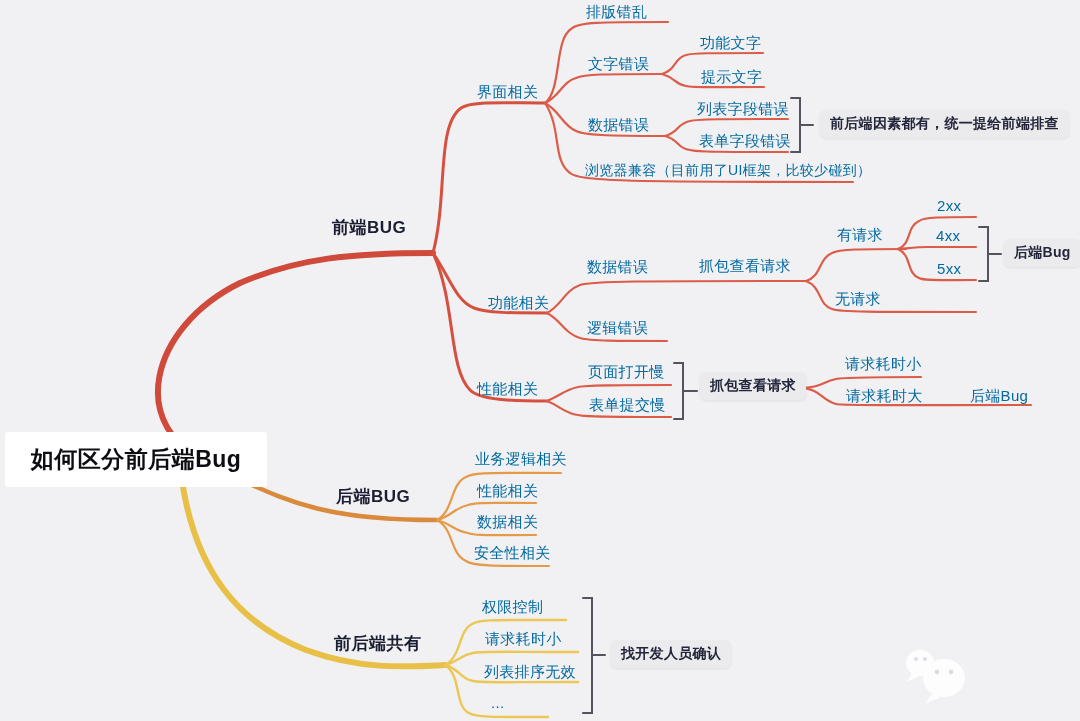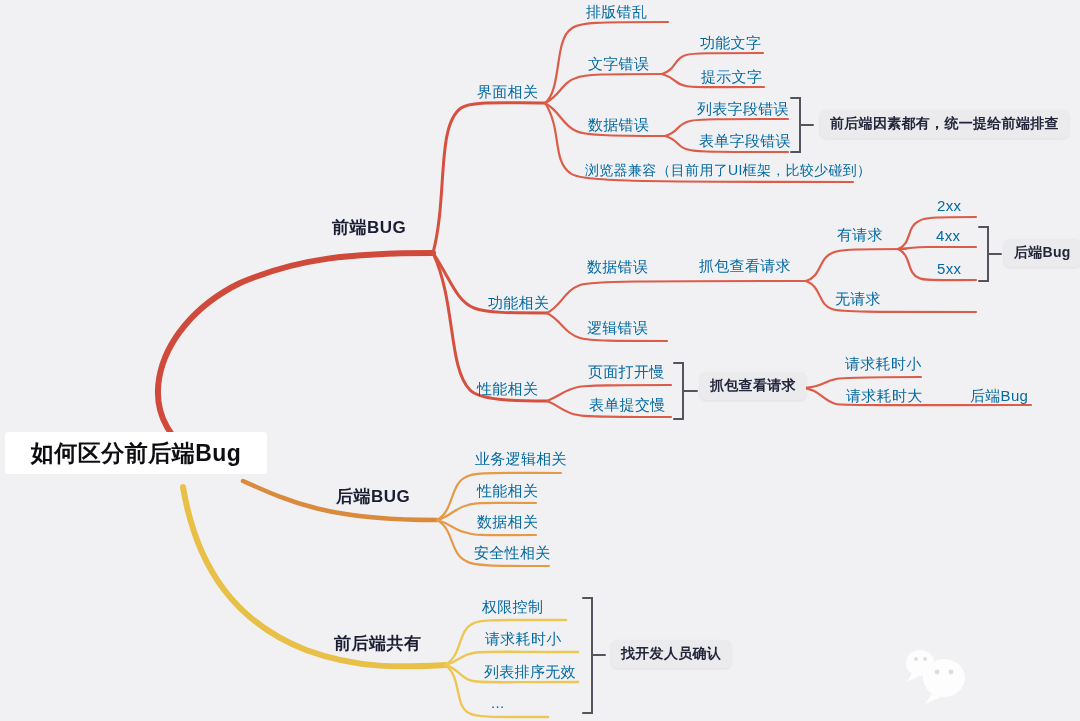--- a/index.html
+++ b/index.html
@@ -5,21 +5,21 @@
   html,body{margin:0;padding:0;background:#e8e8ea;}
   .stage{position:relative;width:1080px;height:721px;background:#f1f1f3;overflow:hidden;
          font-family:"Liberation Sans","DejaVu Sans",sans-serif;}
   .stage svg{position:absolute;left:0;top:0;}
   .lbl{position:absolute;white-space:nowrap;color:#0369a1;font-size:15px;font-weight:400;
        letter-spacing:.3px;line-height:17px;}
   .l1{font-weight:bold;font-size:17px;color:#1b1e32;letter-spacing:.5px;}
   .n-sm{font-size:14px;}
   .box{position:absolute;background:#ebebee;border-radius:6px;padding:5px 10px;font-weight:bold;
        font-size:14px;color:#23263a;box-shadow:0 1px 3px rgba(0,0,0,.08);white-space:nowrap;letter-spacing:.3px;}
-  .root-box{position:absolute;left:5px;top:432px;width:262px;height:42px;background:#ffffff;
+  .root-box{position:absolute;left:5px;top:432px;width:262px;height:55px;background:#ffffff;
        display:flex;align-items:center;justify-content:center;font-weight:bold;font-size:23px;
        color:#0d0d12;border-radius:3px;letter-spacing:.5px;}
   .watermark-text{position:absolute;left:966px;top:655px;font-size:29px;color:#fdfdfe;font-weight:500;
        text-shadow:0 1px 2px rgba(170,170,185,.45);letter-spacing:2px;}
 </style>
 </head>
 <body>
 
 <div class="stage">
 

